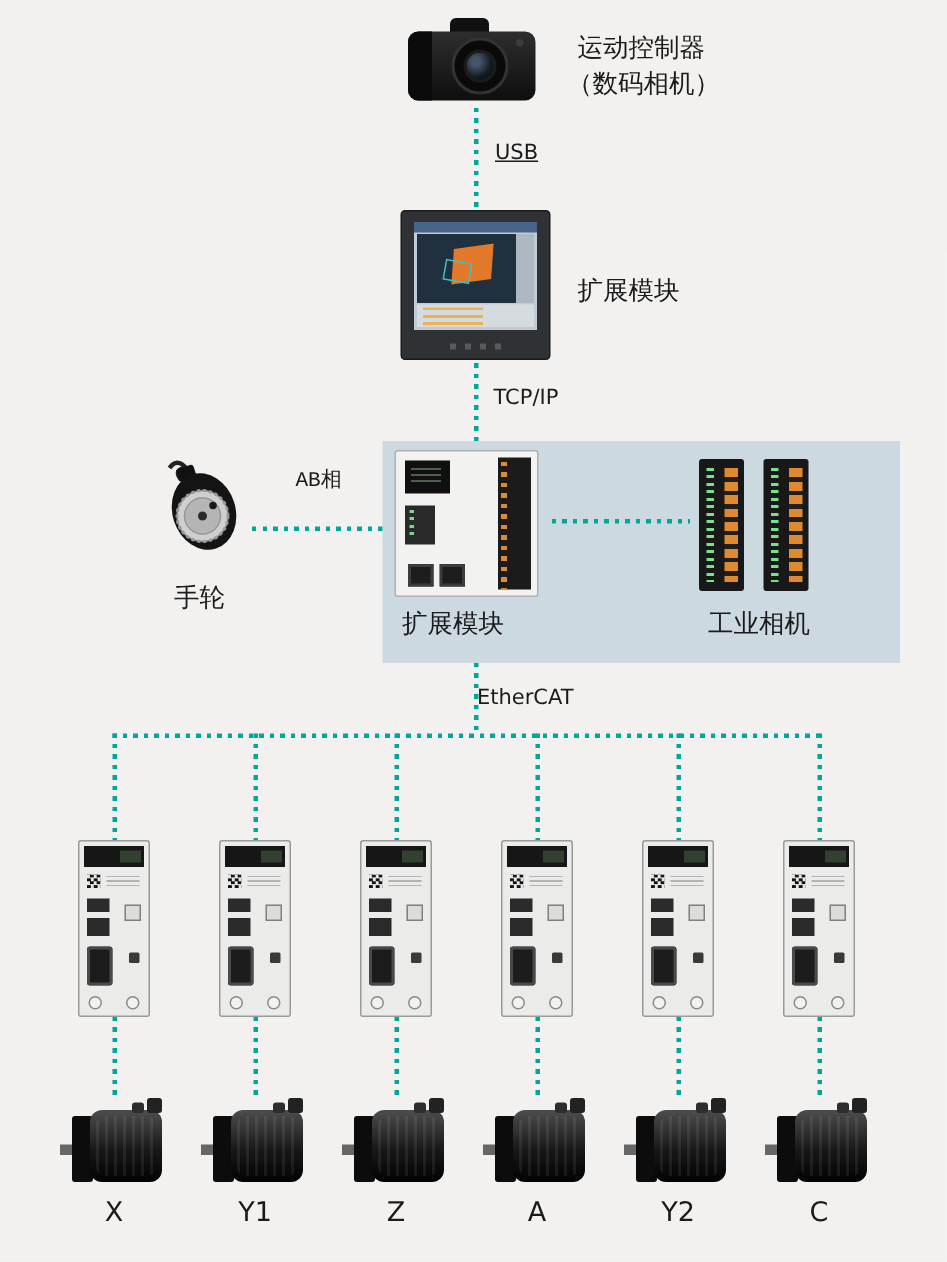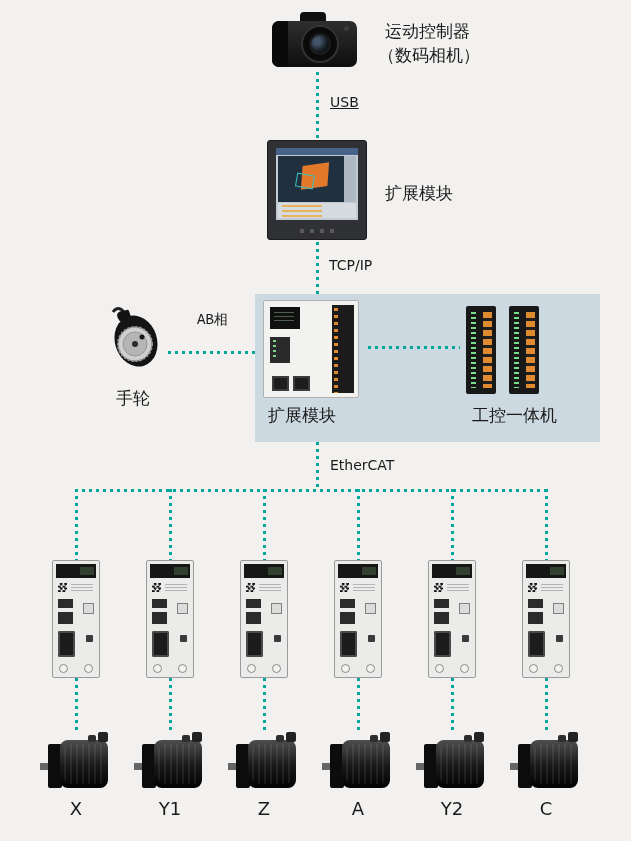--- a/index.html
+++ b/index.html
@@ -158,41 +158,41 @@
   <div class="expansion">
     <div class="exp-strip">
       <div class="exp-dots"></div>
       <div class="exp-orange"></div>
     </div>
     <div class="exp-strip">
       <div class="exp-dots"></div>
       <div class="exp-orange"></div>
     </div>
   </div>
-  <div class="lbl lbl-cn" style="left:472px; top:404px;">工控一体机</div>
+  <div class="lbl lbl-cn" style="left:472px; top:404px;">工业相机</div>
 
   <div class="handwheel">
     <svg width="64" height="66" viewBox="0 0 64 66">
       <path d="M12,8 q5,-7 11,0 q-9,1 -3,8" stroke="#222" fill="none" stroke-width="3"></path>
       <rect x="17" y="7" width="12" height="9" rx="2" fill="#111" transform="rotate(-18 23 11)"></rect>
       <ellipse cx="35" cy="37" rx="21" ry="26" fill="#141414" transform="rotate(-18 35 37)"></ellipse>
       <circle cx="34" cy="40" r="17" fill="#cfcfcf" stroke="#8a8a8a"></circle>
       <circle cx="34" cy="40" r="17" fill="none" stroke="#9a9a9a" stroke-width="2" stroke-dasharray="2 2"></circle>
       <circle cx="34" cy="40" r="12" fill="#b5b5b5" stroke="#979797"></circle>
       <circle cx="34" cy="40" r="3" fill="#2a2a2a"></circle>
       <circle cx="41" cy="33" r="2.5" fill="#1a1a1a"></circle>
     </svg>
   </div>
   <div class="lbl lbl-cn" style="left:116px; top:387px;">手轮</div>
 
   <div class="hline" style="left:168px; top:351px; width:87px;"></div>
   <div class="lbl lbl-en" style="left:197px; top:311px;font-family:Liberation Mono, monospace;">AB相</div>
 
   <div class="vline" style="left:316px; top:442px; height:47px;"></div>
-  <div class="lbl lbl-en" style="left:330px; top:457px;text-align:center;">EtherCAT</div>
+  <div class="lbl lbl-en" style="left:318px; top:457px;text-align:center;">EtherCAT</div>
 
   <div class="hline" style="left:75px; top:489px; width:473px;"></div>
 
   <div class="col" style="left:28px;">
     <div class="drop"></div>
     <div class="drive">
       <div class="d-top">
           <div class="d-screen"></div>
         </div>
       <div class="d-qr"></div>

